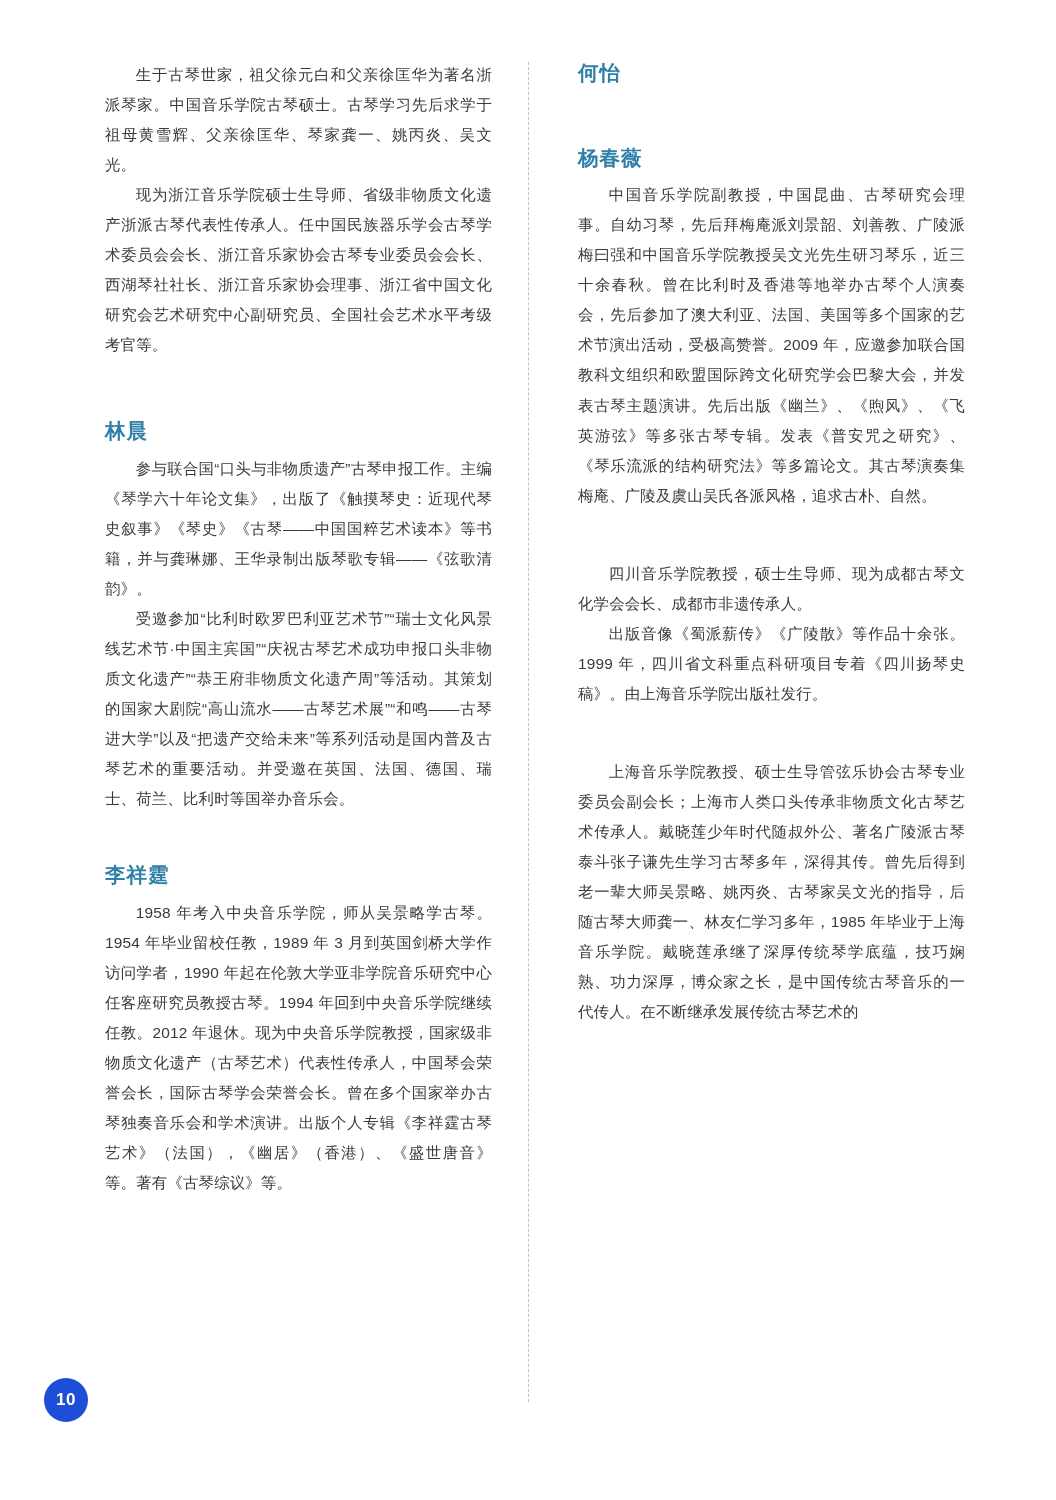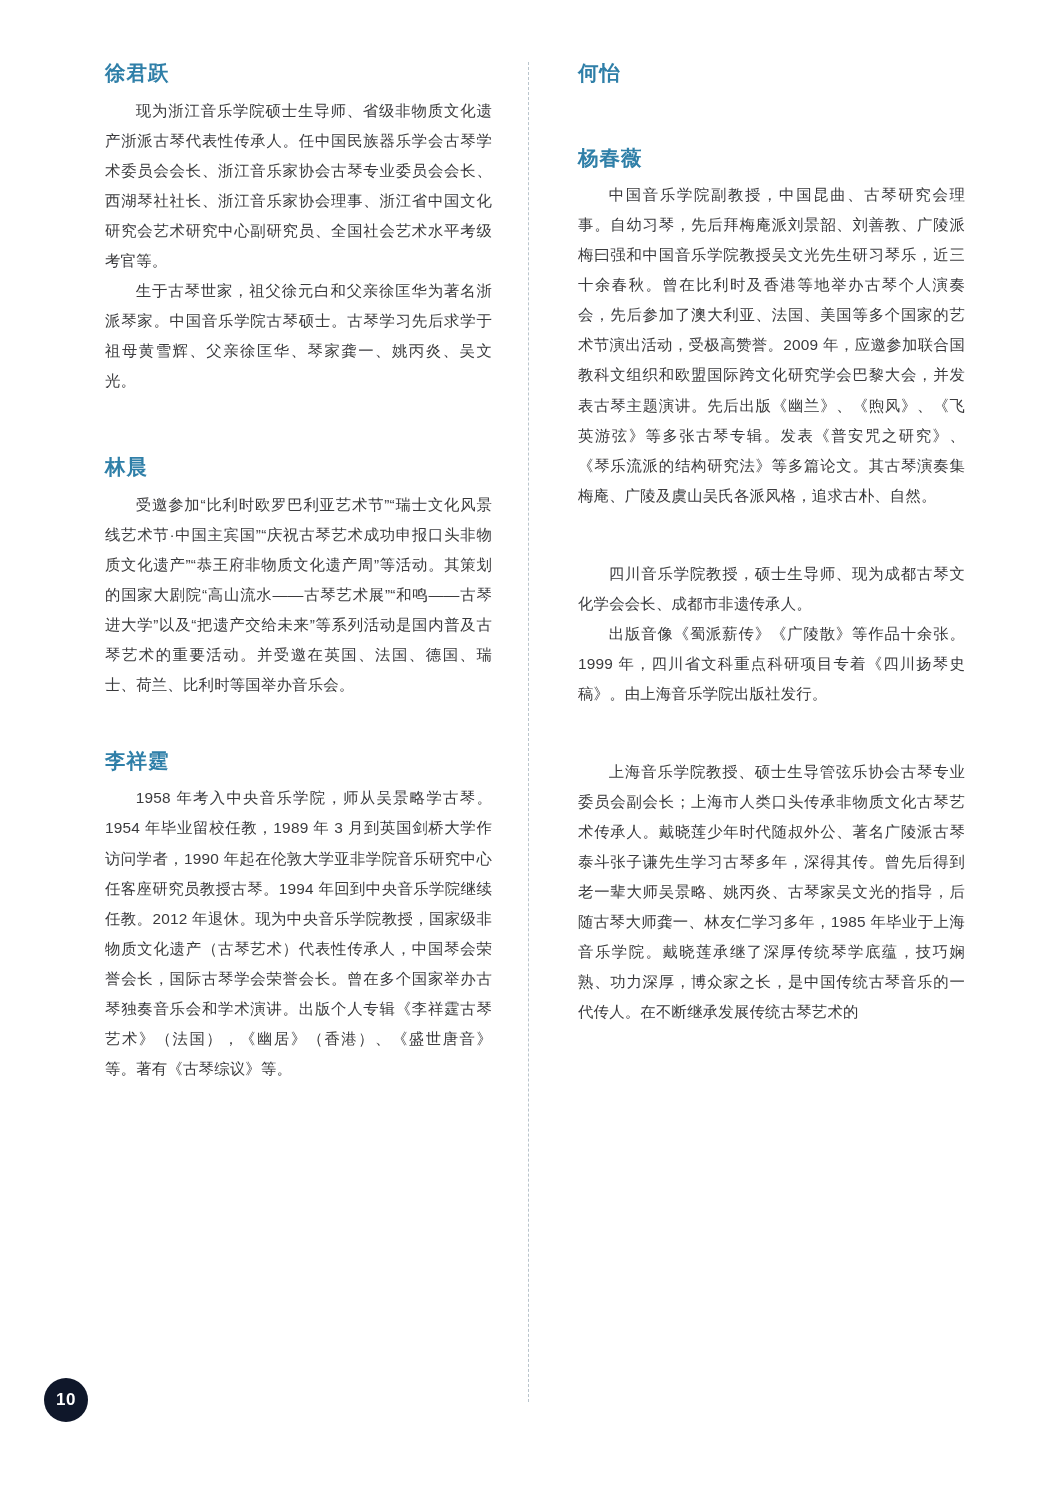--- a/index.html
+++ b/index.html
@@ -67,21 +67,21 @@
   }
   .gap-lg { height: 32px; }
   .gap-md { height: 22px; }
   .page-number {
     position: absolute;
     left: 44px;
     bottom: 78px;
     width: 44px;
     height: 44px;
     border-radius: 50%;
-    background: #0f172a;
+    background: #1d4ed8;
     color: #ffffff;
     font-size: 17px;
     font-weight: bold;
     display: flex;
     align-items: center;
     justify-content: center;
     letter-spacing: 0.5px;
   }
 </style>
 </head>
@@ -89,29 +89,29 @@
 
 <div class="page">
 
   <div class="divider"></div>
 
   <div class="columns">
 
     <div class="col col-left">
 
       <div class="entry">
-        <h2 class="entry-title">徐君跃</h2>
+        <p class="para">生于古琴世家，祖父徐元白和父亲徐匡华为著名浙派琴家。中国音乐学院古琴硕士。古琴学习先后求学于祖母黄雪辉、父亲徐匡华、琴家龚一、姚丙炎、吴文光。</p>
         <p class="para">现为浙江音乐学院硕士生导师、省级非物质文化遗产浙派古琴代表性传承人。任中国民族器乐学会古琴学术委员会会长、浙江音乐家协会古琴专业委员会会长、西湖琴社社长、浙江音乐家协会理事、浙江省中国文化研究会艺术研究中心副研究员、全国社会艺术水平考级考官等。</p>
-        <p class="para">生于古琴世家，祖父徐元白和父亲徐匡华为著名浙派琴家。中国音乐学院古琴硕士。古琴学习先后求学于祖母黄雪辉、父亲徐匡华、琴家龚一、姚丙炎、吴文光。</p>
       </div>
 
       <div class="gap-lg"></div>
 
       <div class="entry">
         <h2 class="entry-title">林晨</h2>
+        <p class="para">参与联合国“口头与非物质遗产”古琴申报工作。主编《琴学六十年论文集》，出版了《触摸琴史：近现代琴史叙事》《琴史》《古琴——中国国粹艺术读本》等书籍，并与龚琳娜、王华录制出版琴歌专辑——《弦歌清韵》。</p>
         <p class="para">受邀参加“比利时欧罗巴利亚艺术节”“瑞士文化风景线艺术节·中国主宾国”“庆祝古琴艺术成功申报口头非物质文化遗产”“恭王府非物质文化遗产周”等活动。其策划的国家大剧院“高山流水——古琴艺术展”“和鸣——古琴进大学”以及“把遗产交给未来”等系列活动是国内普及古琴艺术的重要活动。并受邀在英国、法国、德国、瑞士、荷兰、比利时等国举办音乐会。</p>
       </div>
 
       <div class="gap-md"></div>
 
       <div class="entry">
         <h2 class="entry-title">李祥霆</h2>
         <p class="para">1958 年考入中央音乐学院，师从吴景略学古琴。1954 年毕业留校任教，1989 年 3 月到英国剑桥大学作访问学者，1990 年起在伦敦大学亚非学院音乐研究中心任客座研究员教授古琴。1994 年回到中央音乐学院继续任教。2012 年退休。现为中央音乐学院教授，国家级非物质文化遗产（古琴艺术）代表性传承人，中国琴会荣誉会长，国际古琴学会荣誉会长。曾在多个国家举办古琴独奏音乐会和学术演讲。出版个人专辑《李祥霆古琴艺术》（法国），《幽居》（香港）、《盛世唐音》等。著有《古琴综议》等。</p>
       </div>
 

